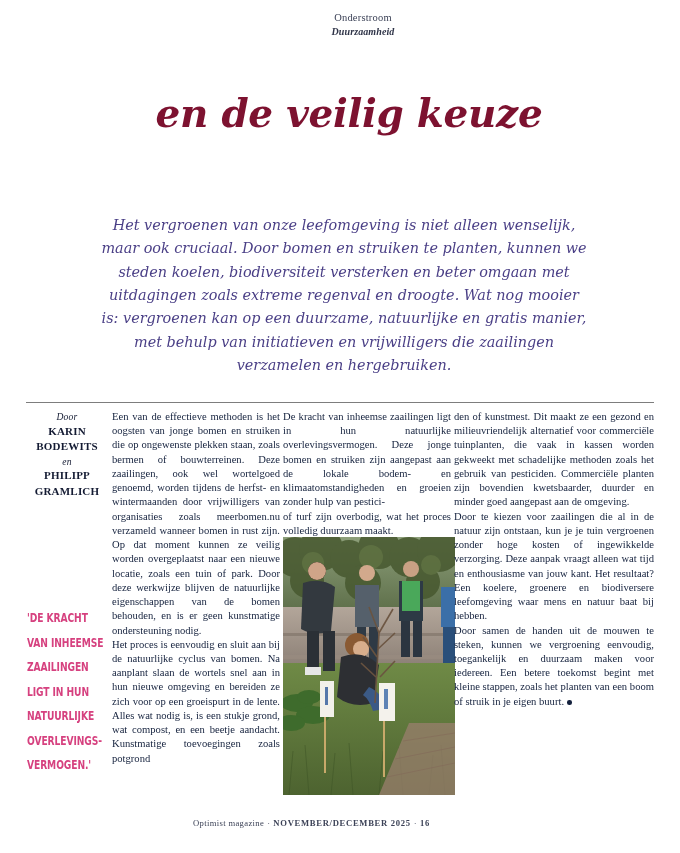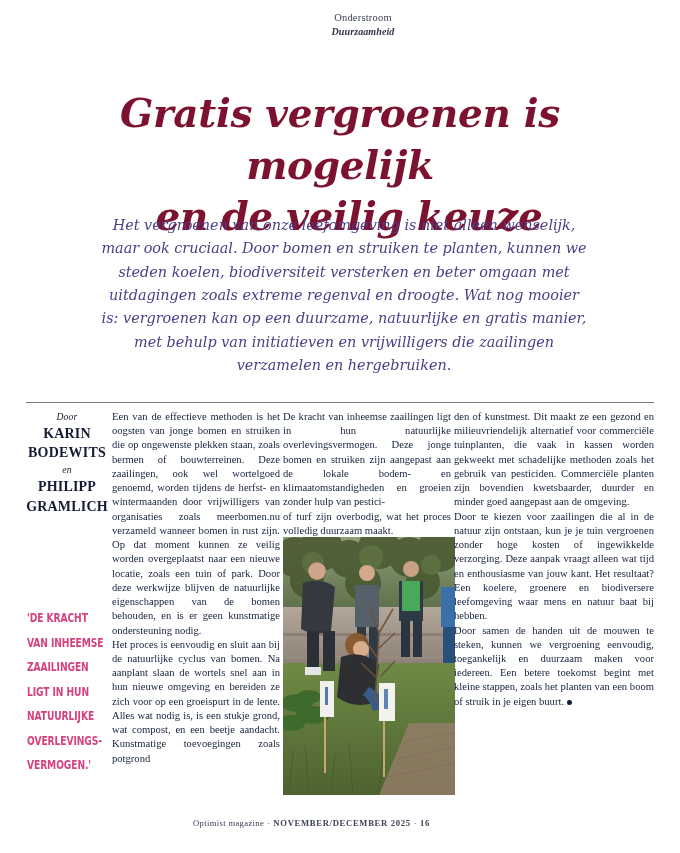--- a/index.html
+++ b/index.html
@@ -118,21 +118,21 @@
     display: block;
     font-style: italic;
     font-weight: normal;
     font-size: 9.6px;
     letter-spacing: 0.2px;
   }
   .byline .by-name {
     display: block;
     font-weight: bold;
     text-transform: uppercase;
-    font-size: 14px;
+    font-size: 11px;
     letter-spacing: 0.2px;
   }
 
   .pullquote {
     position: absolute;
     left: 1px;
     top: 196px;
     width: 80px;
     color: #d6417f;
     font-family: "DejaVu Sans Condensed", "Liberation Sans Narrow", "Liberation Sans", sans-serif;
@@ -206,21 +206,20 @@
 <body>
 
 <div class="page">
 
   <div class="runninghead">
     <div class="rh-section">Onderstroom</div>
     <div class="rh-sub">Duurzaamheid</div>
   </div>
 
   <h1 class="headline">
-    <span class="hl-line hl-line-1">Gratis vergroenen is mogelijk</span>
     <span class="hl-line hl-line-2">en de veilig keuze</span>
   </h1>
 
   <div class="standfirst">Het vergroenen van onze leefomgeving is niet alleen wenselijk, maar ook cruciaal. Door bomen en struiken te planten, kunnen we steden koelen, biodiversiteit versterken en beter omgaan met uitdagingen zoals extreme regenval en droogte. Wat nog mooier is: vergroenen kan op een duurzame, natuurlijke en gratis manier, met behulp van initiatieven en vrijwilligers die zaailingen verzamelen en hergebruiken.</div>
 
   <div class="top-rule"></div>
 
   <div class="body-area">
 
     <div class="rail">

